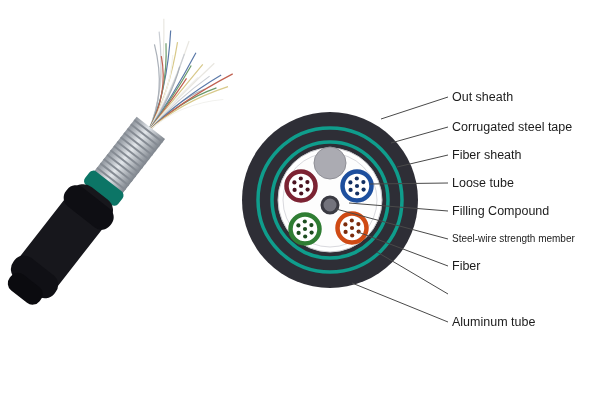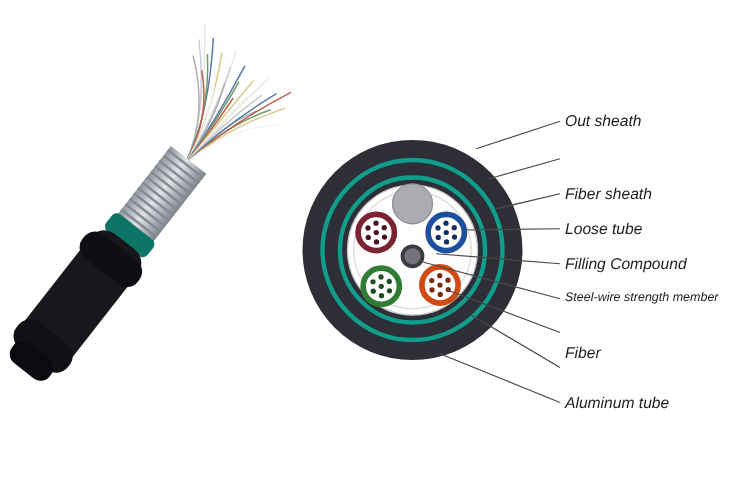--- a/index.html
+++ b/index.html
@@ -8,21 +8,21 @@
     width:600px;height:400px;
     background:#ffffff;
     font-family:"Liberation Sans", sans-serif;
     overflow:hidden;
   }
   .stage svg{position:absolute;left:0;top:0;}
   .labels{position:absolute;left:0;top:0;width:600px;height:400px;pointer-events:none;}
   .lbl{
     position:absolute;left:452px;
     font-size:12.5px;line-height:18px;
-    color:#1c1c1c;white-space:nowrap;font-style:italic;
+    color:#1c1c1c;white-space:nowrap;
   }
   .lbl.small{font-size:10px;line-height:16px;text-align:right;}
 </style>
 </head>
 <body>
 
 <div class="stage">
 
   <svg width="600" height="400" viewBox="0 0 600 400">
     <defs>
@@ -145,20 +145,21 @@
       <line x1="349" y1="203" x2="448" y2="211"></line>
       <line x1="336" y1="209" x2="448" y2="239"></line>
       <line x1="358" y1="232" x2="448" y2="266"></line>
       <line x1="377" y1="252" x2="448" y2="294"></line>
       <line x1="352" y1="283" x2="448" y2="322"></line>
     </g>
   </svg>
 
   <div class="labels">
     <div class="lbl" style="top:88px">Out sheath</div>
+    <div class="lbl" style="top:118px">Corrugated steel tape</div>
     <div class="lbl" style="top:146px">Fiber sheath</div>
     <div class="lbl" style="top:174px">Loose tube</div>
     <div class="lbl" style="top:202px">Filling Compound</div>
     <div class="lbl small" style="top:231px">Steel-wire strength member</div>
-    <div class="lbl" style="top:273px">Fiber</div>
+    <div class="lbl" style="top:257px">Fiber</div>
     <div class="lbl" style="top:313px">Aluminum tube</div>
   </div>
 </div>
 
 </body></html>

